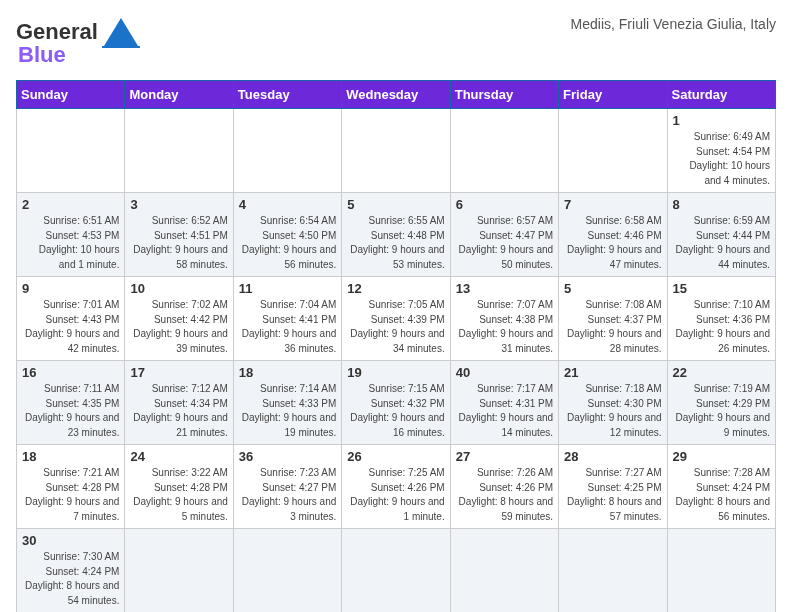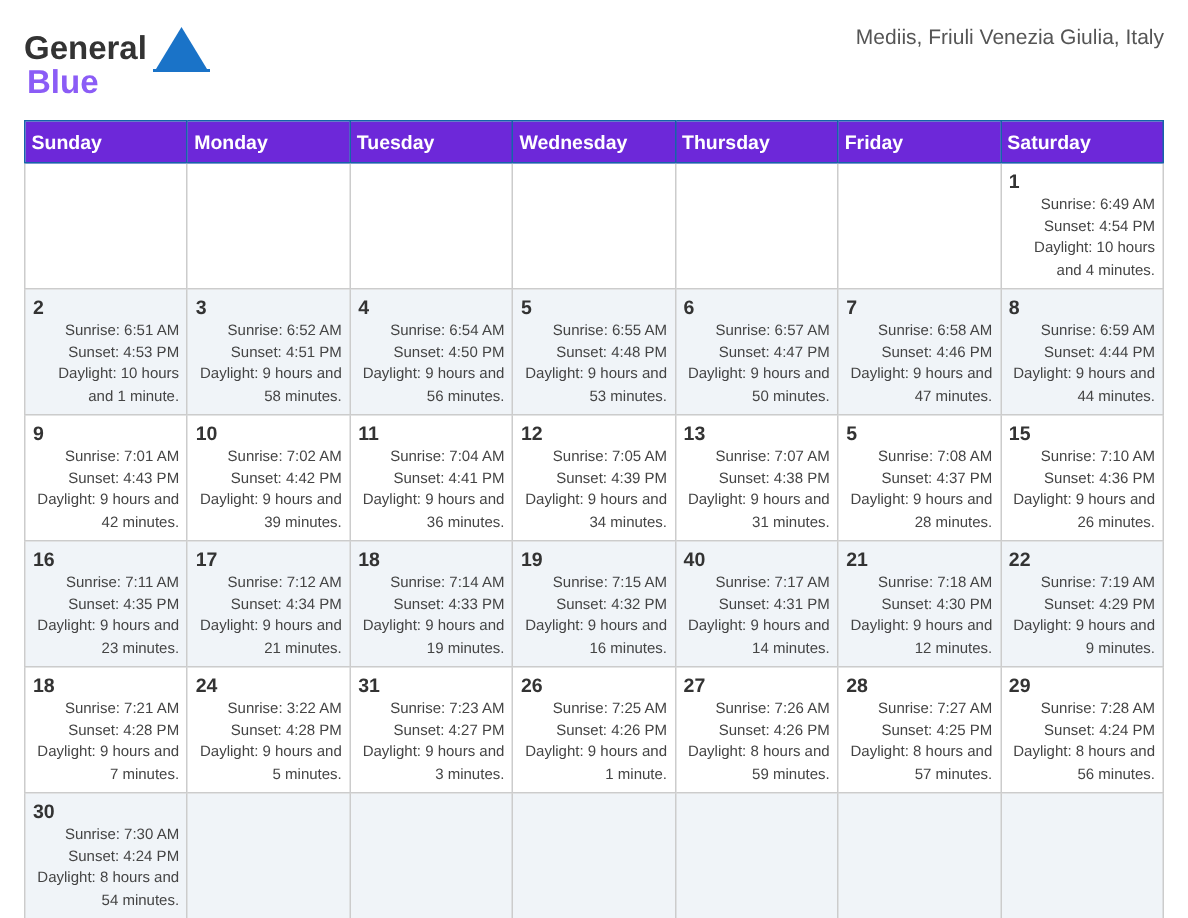--- a/index.html
+++ b/index.html
@@ -277,21 +277,21 @@
 Sunset: 4:28 PM
 Daylight: 9 hours and 7 minutes.</div>
         </td>
         <td>
           <span class="date-num">24</span>
           <div class="cell-info">Sunrise: 3:22 AM
 Sunset: 4:28 PM
 Daylight: 9 hours and 5 minutes.</div>
         </td>
         <td>
-          <span class="date-num">31</span>
+          <span class="date-num">36</span>
           <div class="cell-info">Sunrise: 7:23 AM
 Sunset: 4:27 PM
 Daylight: 9 hours and 3 minutes.</div>
         </td>
         <td>
           <span class="date-num">26</span>
           <div class="cell-info">Sunrise: 7:25 AM
 Sunset: 4:26 PM
 Daylight: 9 hours and 1 minute.</div>
         </td>

